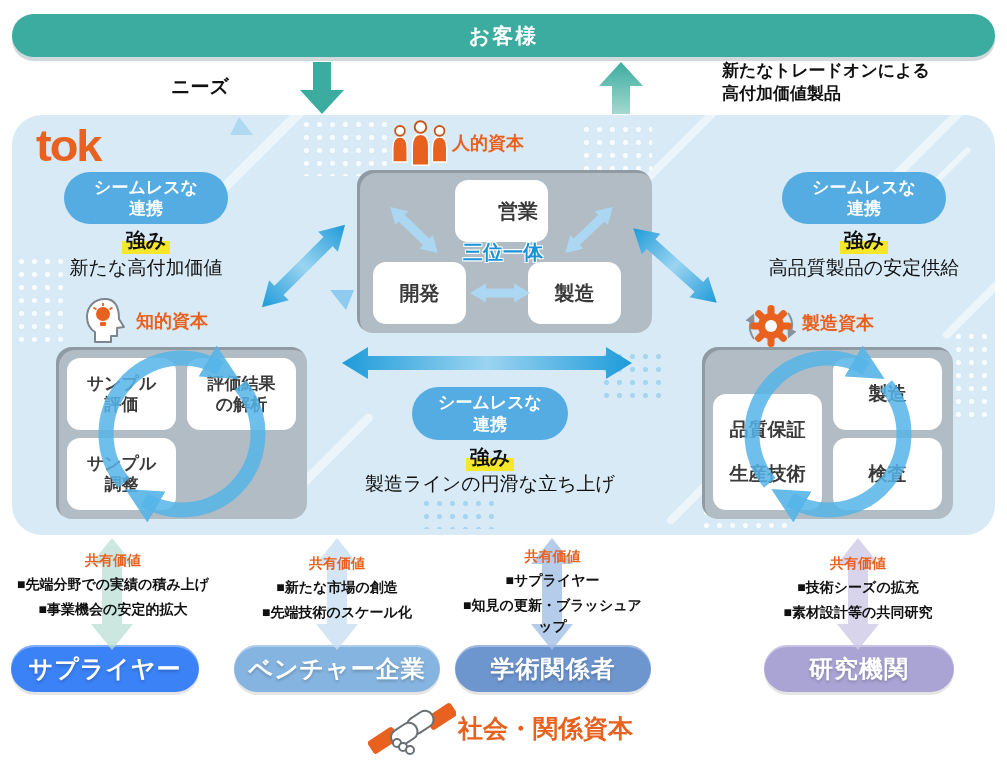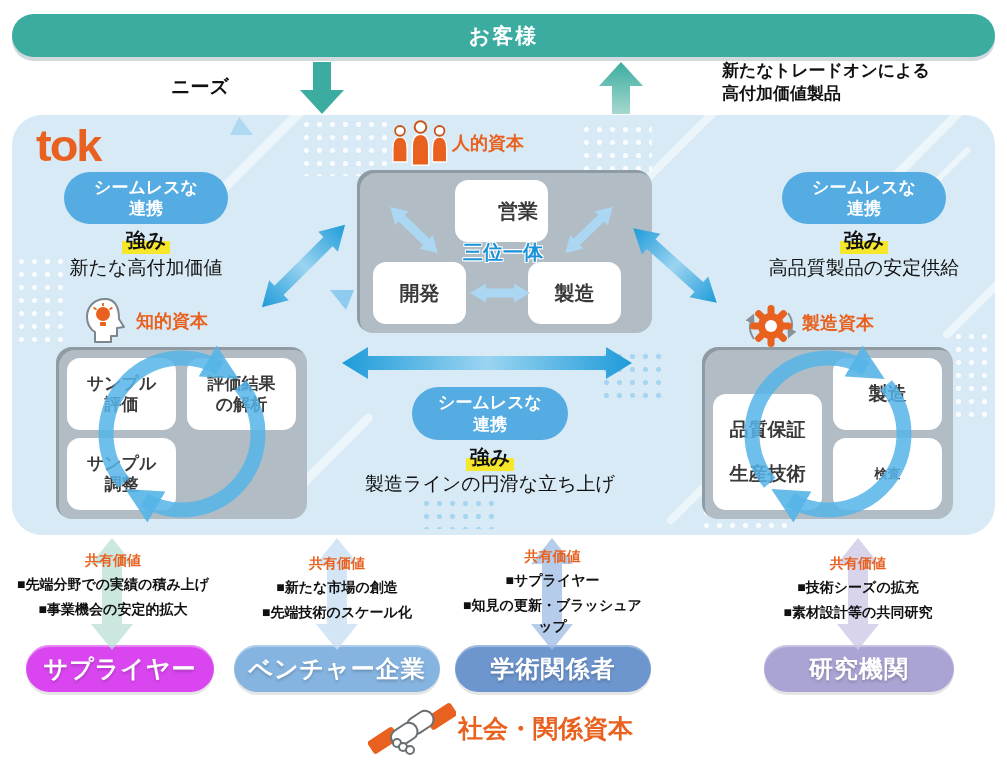--- a/index.html
+++ b/index.html
@@ -45,21 +45,21 @@
 
   
   .col { position:absolute; text-align:center; z-index:2; }
   .shared { font-size:14px; font-weight:700; color:#E8611F; margin-bottom:4px; }
   .bullet { font-size:14px; font-weight:700; color:#111; line-height:1.5; margin-top:4px; }
   .varrow { position:absolute; z-index:1; }
 
   .pill { position:absolute; top:645px; height:47px; border-radius:24px; display:flex; align-items:center; justify-content:center;
           color:#fff; font-size:24px; font-weight:900; letter-spacing:1px;
           text-shadow:0 2px 3px rgba(0,0,0,.2); box-shadow:inset 0 2px 0 rgba(255,255,255,.35), 0 3px 0 rgba(0,0,0,.1); }
-  .pill-1 { left:26px;  width:188px; background:#d946ef; }
+  .pill-1 { left:11px;  width:188px; background:#3b82f6; }
   .pill-2 { left:234px; width:206px; background:#85B4E0; }
   .pill-3 { left:455px; width:196px; background:#6D95CE; }
   .pill-4 { left:764px; width:190px; background:#A9A4D3; }
 
   .social { left:458px; top:712px; font-size:25px; font-weight:900; color:#E8611F; white-space:nowrap; }
 </style>
 </head>
 <body>
 
 <div class="stage">
@@ -194,21 +194,21 @@
         <circle cx="25" cy="25" r="13"></circle>
       </g>
       <circle cx="25" cy="25" r="6" fill="#fff"></circle>
     </svg>
     <div class="abs cap-title" style="left:790px;top:196px;z-index:2;">製造資本</div>
 
     <div class="graybox" style="left:690px;top:232px;width:251px;height:172px;"></div>
     <div class="wbox" style="left:701px;top:243px;width:109px;height:72px;font-size:19px;margin-top:36px;">品質保証</div>
     <div class="wbox" style="left:821px;top:243px;width:109px;height:72px;font-size:19px;">製造</div>
     <div class="wbox" style="left:701px;top:323px;width:109px;height:72px;font-size:19px;">生産技術</div>
-    <div class="wbox" style="left:821px;top:323px;width:109px;height:72px;font-size:13px;">検査</div>
+    <div class="wbox" style="left:821px;top:323px;width:109px;height:72px;font-size:19px;">検査</div>
 
     <div class="bubble" style="left:400px;top:272px;width:156px;height:53px;">
       <span>シームレスな</span>
       <span>連携</span>
     </div>
     <div class="strength-row" style="left:400px;top:329px;width:156px;">
       <span class="strength-label">強み</span>
     </div>
     <div class="strength-text" style="left:318px;top:356px;width:320px;">製造ラインの円滑な立ち上げ</div>
 

